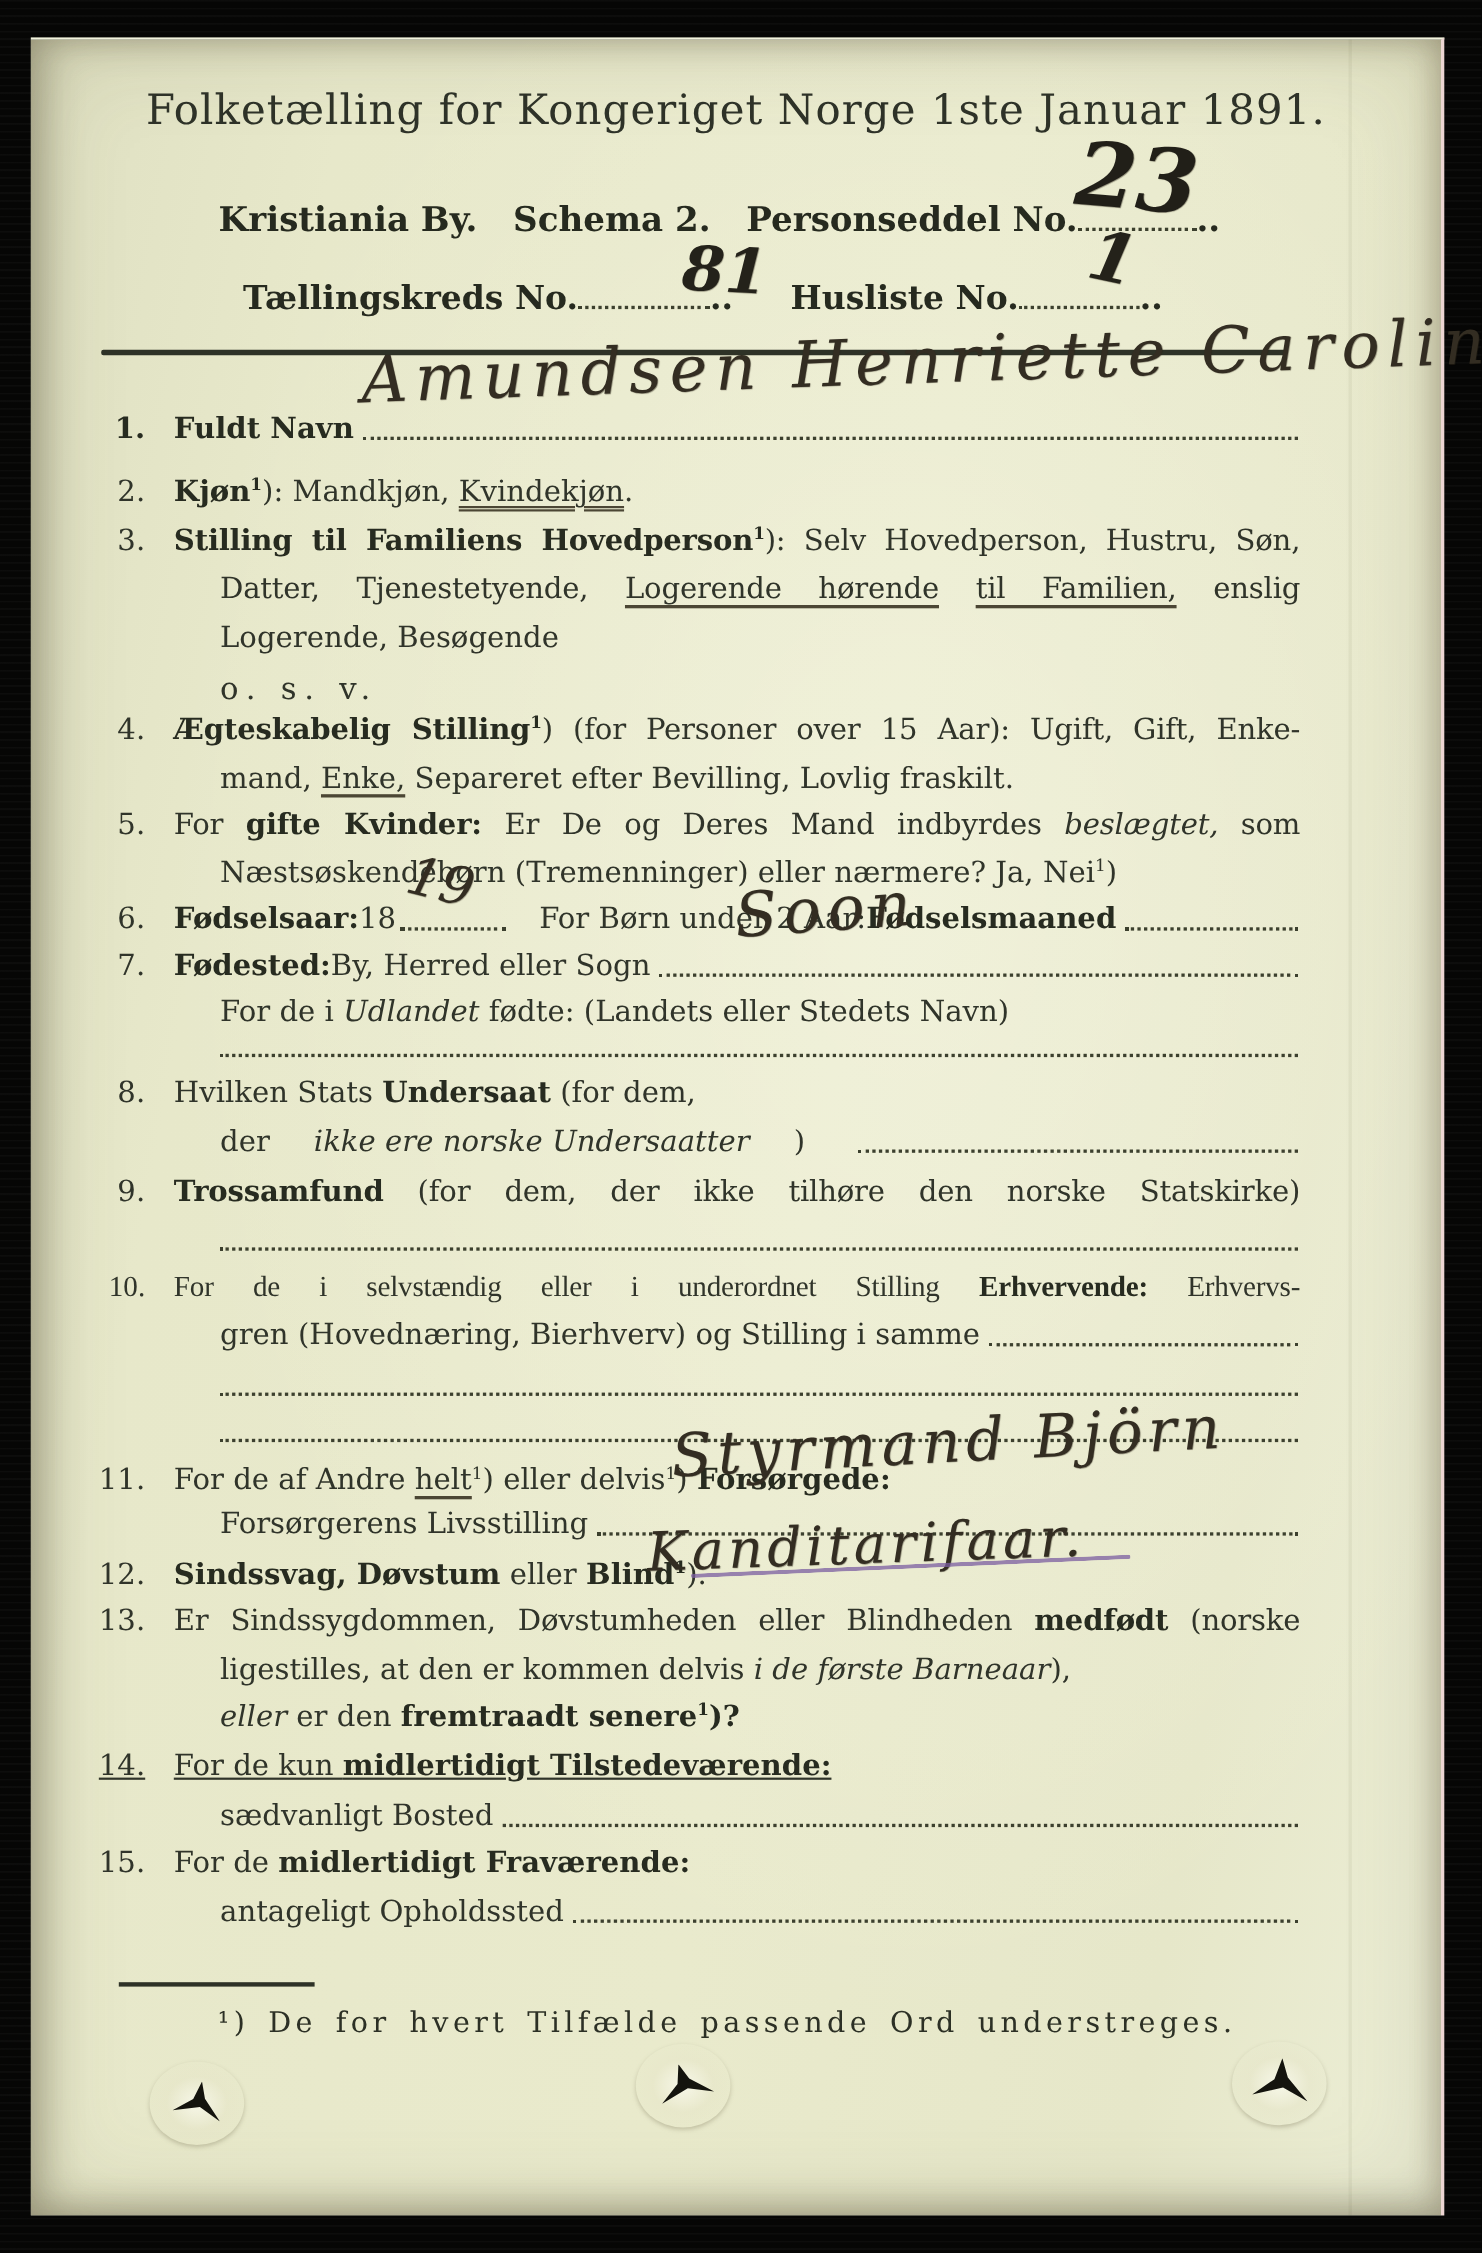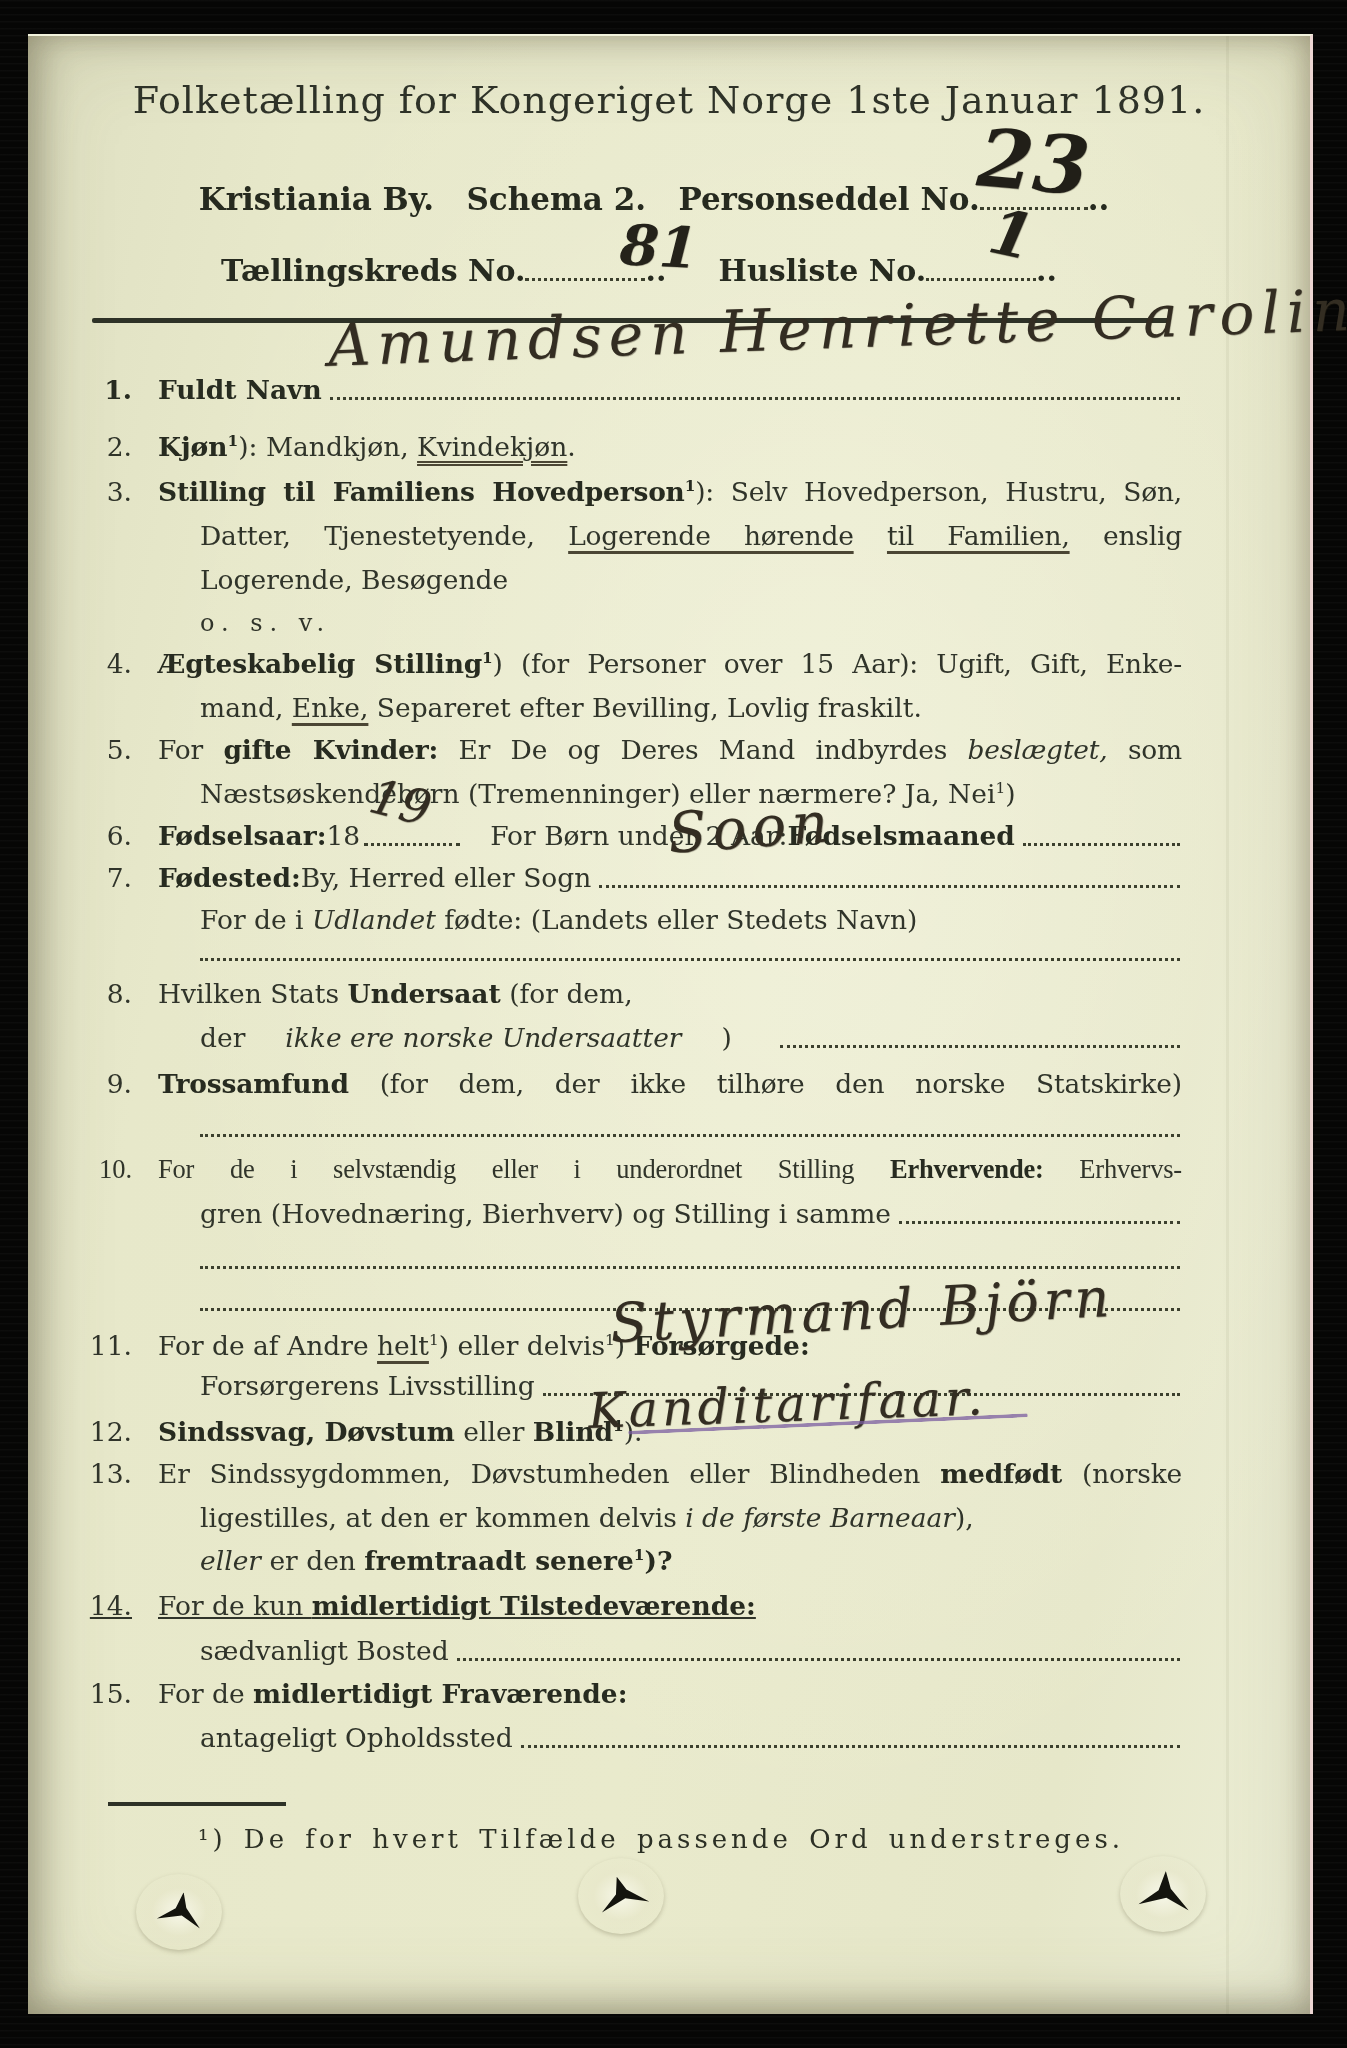--- a/index.html
+++ b/index.html
@@ -51,21 +51,21 @@
   .jcont{text-align:justify;text-align-last:justify;white-space:normal;letter-spacing:-0.2px;}
   .fcont{display:flex;align-items:baseline;white-space:nowrap;}
   .b{font-weight:bold;color:#272b20;}
   .it{font-style:italic;}
   .sup{font-size:0.58em;vertical-align:super;line-height:0;}
   .hand-u{text-decoration:underline;text-decoration-thickness:3px;text-underline-offset:6px;text-decoration-color:#4b4634;}
   .hand-u2{text-decoration:underline double;text-decoration-thickness:2px;text-underline-offset:5px;text-decoration-color:#4b4634;}
   .leader{flex:1;border-bottom:3px dotted #3c402e;align-self:flex-end;margin:0 2px 5px 8px;min-width:30px;}
   .dots{display:inline-block;border-bottom:3px dotted #3c402e;align-self:flex-end;margin:0 4px 5px 4px;}
   .dotline{position:absolute;left:172px;right:130px;border-bottom:3px dotted #3c402e;}
-  .osv{letter-spacing:7px;font-size:24px;}
+  .osv{letter-spacing:7px;font-size:28px;}
   .footnote{position:absolute;left:170px;top:1788px;font-size:26px;letter-spacing:4px;word-spacing:5px;color:#2c3025;white-space:nowrap;}
   
   .hw{position:absolute;font-family:"DejaVu Serif","Liberation Serif",serif;font-style:italic;
       color:#332d22;white-space:nowrap;line-height:1;
       text-shadow:0.6px 0.6px 0.7px rgba(45,38,25,0.45);}
   .hw-name{left:300px;top:262px;font-size:58px;letter-spacing:7px;transform:rotate(-2deg);}
   .hw-23{left:950px;top:86px;font-size:80px;font-weight:bold;transform:rotate(5deg);color:#211f18;}
   .hw-81{left:592px;top:182px;font-size:56px;font-weight:bold;transform:rotate(3deg);color:#24221a;}
   .hw-1{left:962px;top:168px;font-size:62px;font-weight:bold;transform:rotate(12deg);color:#24221a;}
   .hw-19{left:342px;top:742px;font-size:48px;transform:rotate(14deg);}

